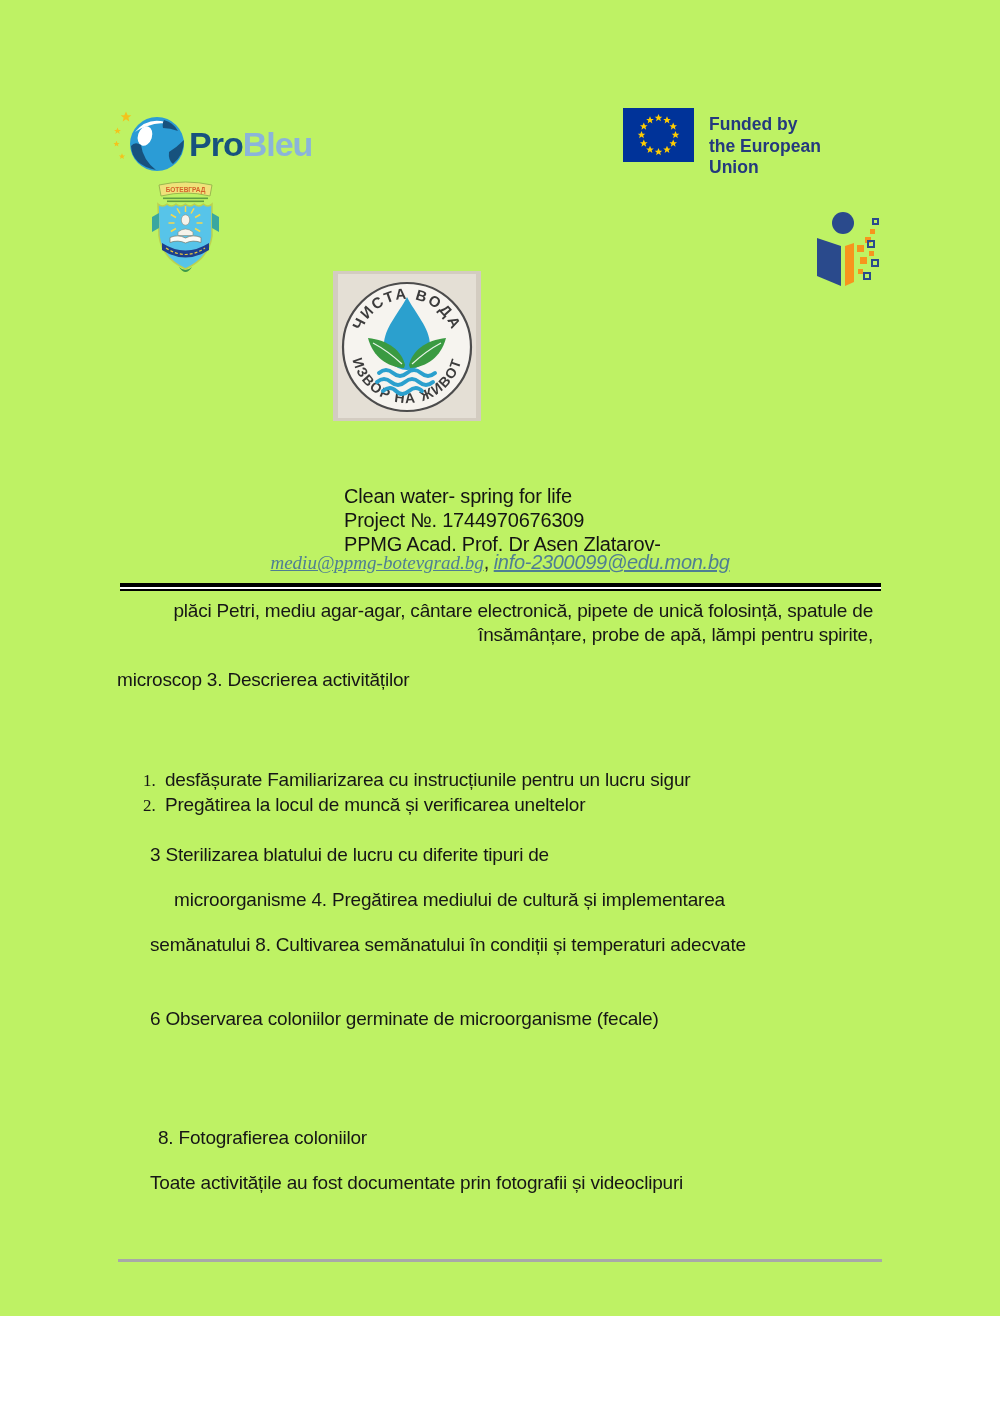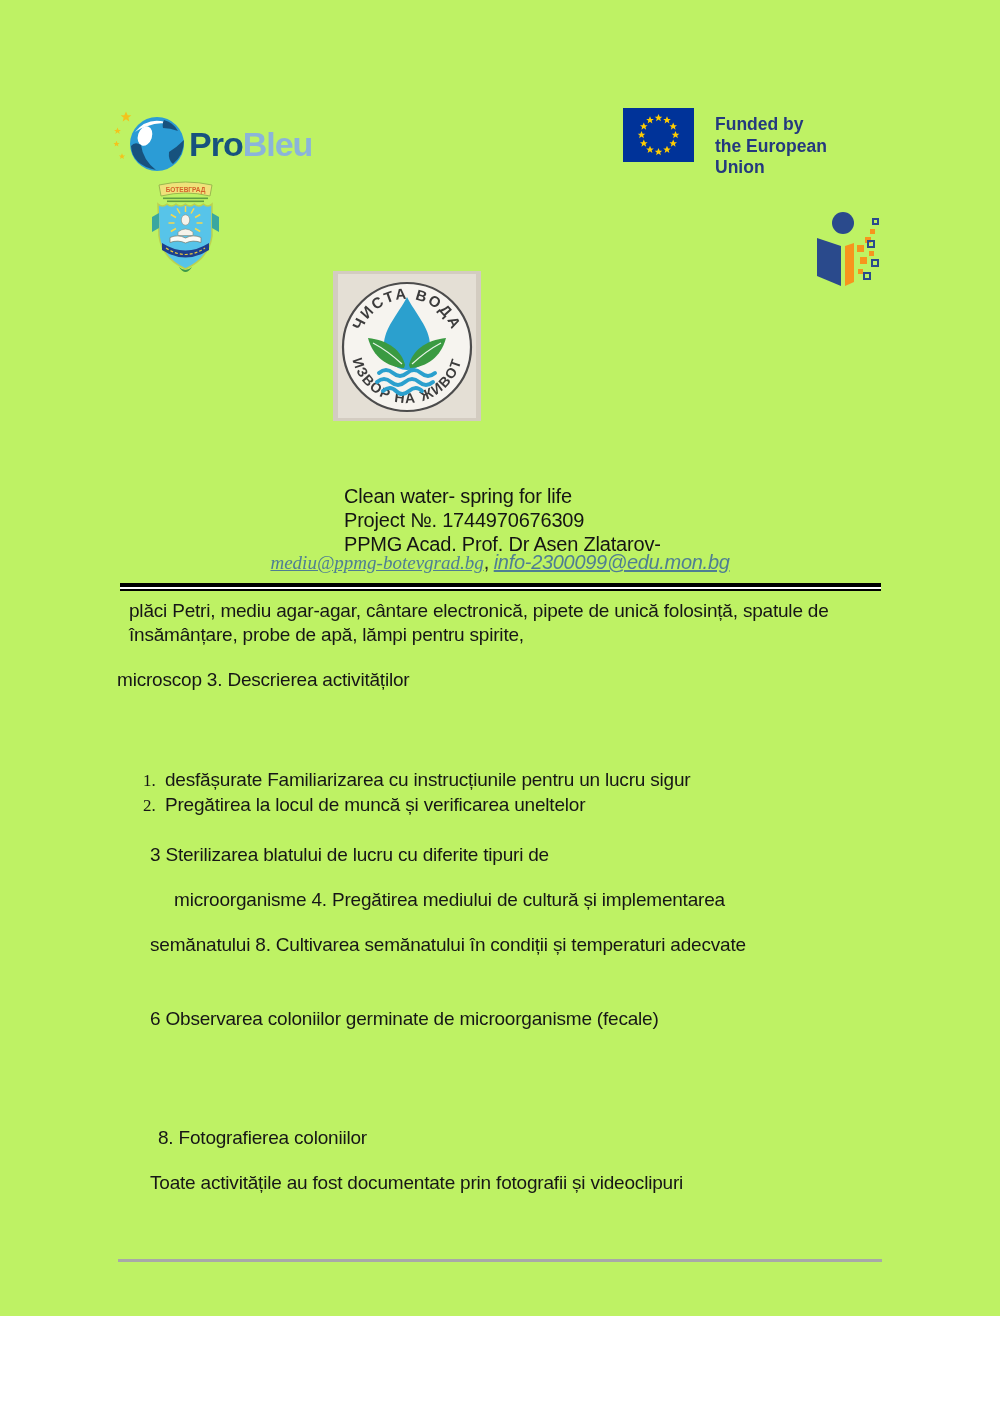--- a/index.html
+++ b/index.html
@@ -5,38 +5,38 @@
   html,body{margin:0;padding:0;background:#ffffff;}
   .page{position:relative;width:1000px;height:1316px;background:#bef264;overflow:hidden;
         font-family:"Liberation Sans","DejaVu Sans",sans-serif;color:#1a1a1a;}
   .abs{position:absolute;}
 
   
   .probleu{left:112px;top:108px;width:220px;height:66px;}
   .emblem{left:149px;top:179px;width:73px;height:98px;}
   .eu{left:623px;top:108px;width:240px;height:58px;display:flex;align-items:flex-start;}
   .eu-flag{width:71px;height:54px;flex:0 0 auto;}
-  .eu-text{margin-left:21px;margin-top:6px;font-size:17.5px;line-height:21.5px;font-weight:bold;color:#24397e;}
+  .eu-text{margin-left:15px;margin-top:6px;font-size:17.5px;line-height:21.5px;font-weight:bold;color:#24397e;}
   .digital{left:813px;top:210px;width:66px;height:78px;}
   .badge{left:333px;top:271px;width:148px;height:150px;}
 
   
   .h-line{left:344px;right:9px;font-size:20px;line-height:24px;color:#141414;letter-spacing:-0.2px;}
   .h-email{left:0;right:0;top:551px;text-align:center;white-space:nowrap;}
   .email-link{color:#4f7e93;text-decoration:underline;}
   .email1{font-family:"Liberation Serif","DejaVu Serif",serif;font-style:italic;font-size:19px;}
   .email-sep{font-size:20px;color:#222222;}
   .email2{font-style:italic;font-size:20px;letter-spacing:-0.3px;}
 
   .rule{left:120px;right:119px;top:583px;height:2px;background:#ffffff;
         border-top:4px solid #000000;border-bottom:2px solid #000000;}
 
   
   .bt{font-size:19px;line-height:24px;letter-spacing:-0.2px;color:#161616;}
-  .p1{left:129px;width:766px;top:599px;}
+  .p1{left:107px;width:766px;top:599px;text-align:right;}
   .p2{left:117px;width:700px;top:668px;}
   .olist{left:143px;top:768px;width:722px;}
   .li{display:flex;align-items:baseline;height:25px;}
   .li-num{flex:0 0 22px;font-family:"Liberation Serif","DejaVu Serif",serif;font-size:17px;letter-spacing:0;}
   .li-text{flex:1;}
   .p3{left:150px;width:690px;top:843px;}
   .p4{left:158px;width:690px;top:888px;margin-left:16px;}
   .p5{left:150px;width:645px;top:933px;}
   .p6{left:150px;width:700px;top:1007px;}
   .p7{left:150px;width:685px;top:1052px;}

